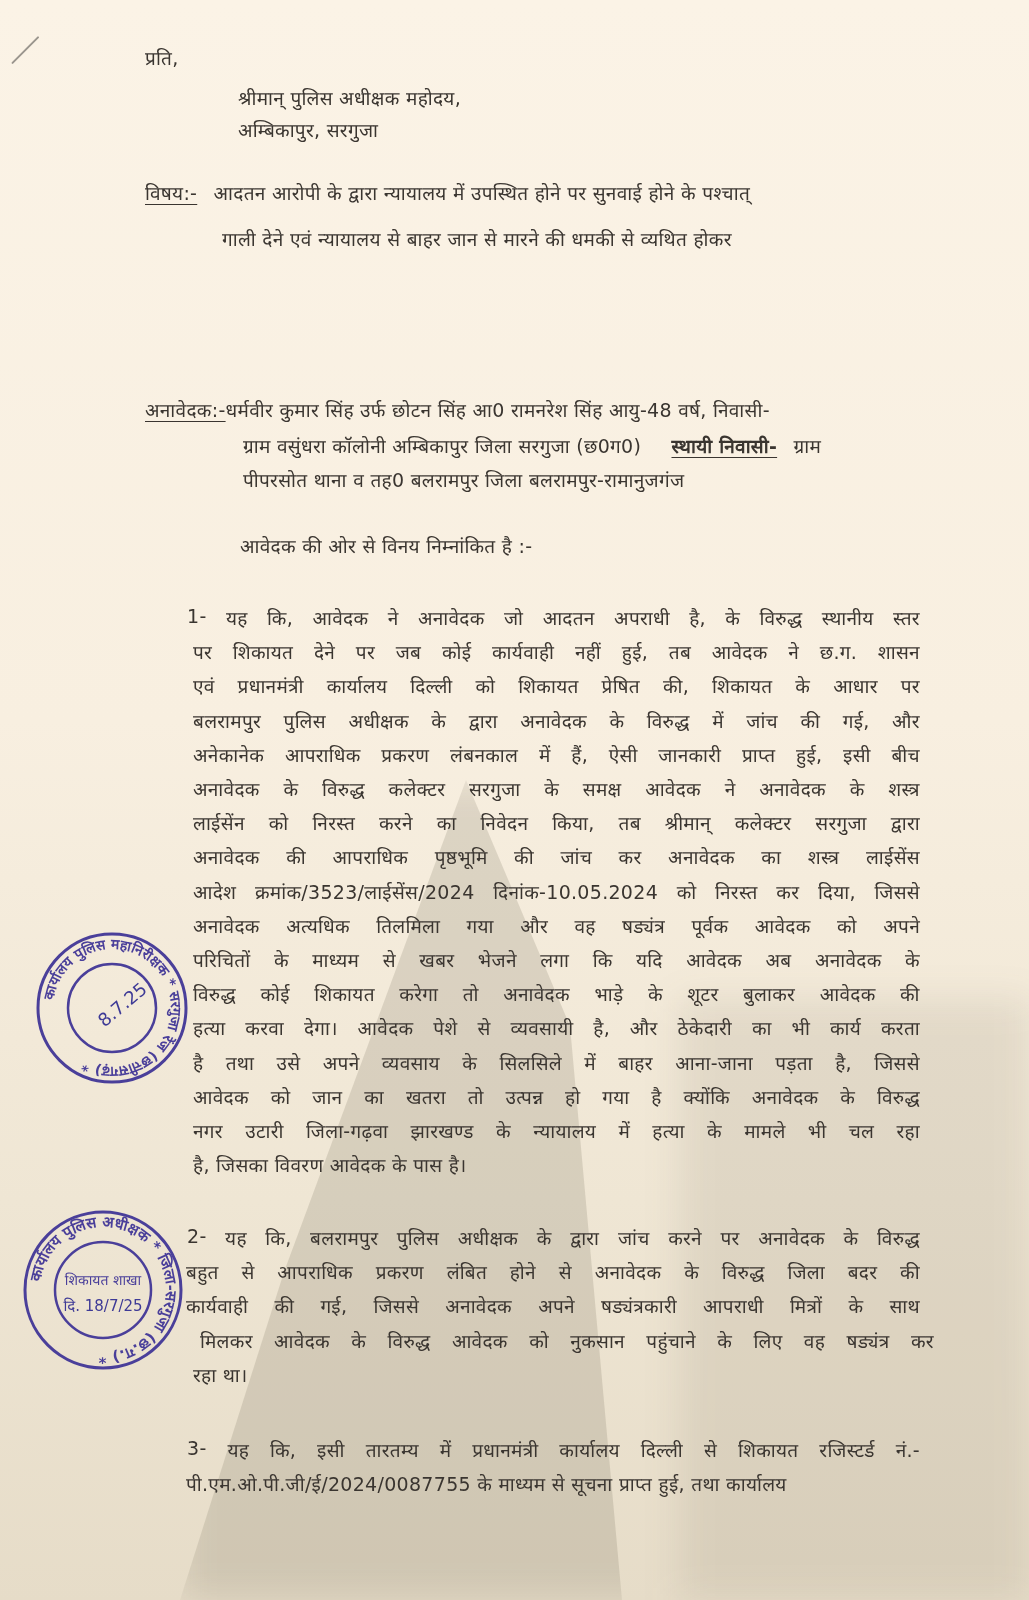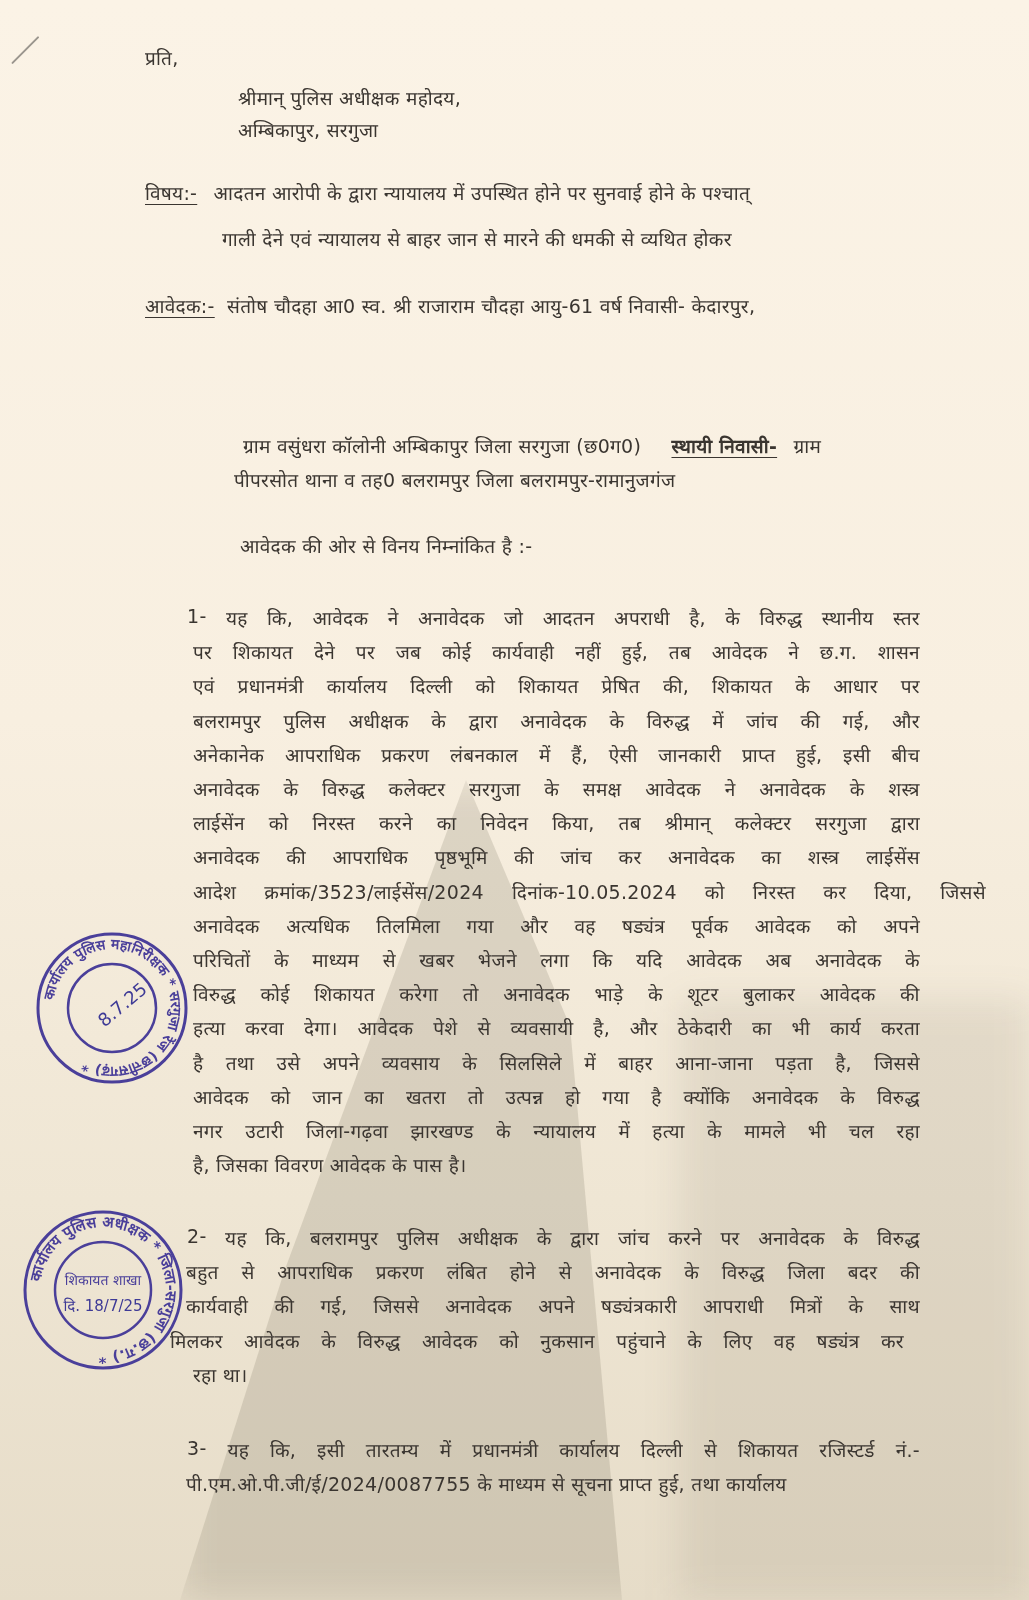--- a/index.html
+++ b/index.html
@@ -38,31 +38,30 @@
   <div class="line" style="left:145px; top:45px;">प्रति,</div>
   <div class="line" style="left:238px; top:85px;">श्रीमान् पुलिस अधीक्षक महोदय,</div>
   <div class="line" style="left:238px; top:117px;">अम्बिकापुर, सरगुजा</div>
 
   <div class="line" style="left:145px; top:180px; width:750px;">
     <span class="ul">विषय:-</span>
     <span style="margin-left:10px;">आदतन आरोपी के द्वारा न्यायालय में उपस्थित होने पर सुनवाई होने के पश्चात्</span>
   </div>
   <div class="line" style="left:222px; top:226px;">गाली देने एवं न्यायालय से बाहर जान से मारने की धमकी से व्यथित होकर</div>
 
-  <div class="line" style="left:145px; top:293px;">
-    <span class="ul">आवेदक:-</span>
-    <span style="margin-left:6px;">संतोष चौदहा आ0 स्व. श्री राजाराम चौदहा आयु-61 वर्ष निवासी- केदारपुर,</span>
+
+  <div class="line" style="left:145px; top:397px;">
+    <span class="ul">अनावेदक:-</span><span>धर्मवीर कुमार सिंह उर्फ छोटन सिंह आ0 रामनरेश सिंह आयु-48 वर्ष, निवासी-</span>
   </div>
-
   <div class="line" style="left:243px; top:433px;">
     <span>ग्राम वसुंधरा कॉलोनी अम्बिकापुर जिला सरगुजा (छ0ग0)</span>
     <span class="ul" style="font-weight:bold; margin-left:24px;">स्थायी निवासी-</span>
     <span style="margin-left:10px;">ग्राम</span>
   </div>
-  <div class="line" style="left:234px; top:467px;">पीपरसोत थाना व तह0 बलरामपुर जिला बलरामपुर-रामानुजगंज</div>
+  <div class="line" style="left:243px; top:467px;">पीपरसोत थाना व तह0 बलरामपुर जिला बलरामपुर-रामानुजगंज</div>
 
   <div class="line" style="left:240px; top:533px;">आवेदक की ओर से विनय निम्नांकित है :-</div>
 
   <div id="paras">
       <div class="line just" style="left: 187px; top: 605px; width: 733px;">
         <span>1-</span>
         <span>यह</span>
         <span>कि,</span>
         <span>आवेदक</span>
         <span>ने</span>
@@ -169,21 +168,21 @@
         <span>आपराधिक</span>
         <span>पृष्ठभूमि</span>
         <span>की</span>
         <span>जांच</span>
         <span>कर</span>
         <span>अनावेदक</span>
         <span>का</span>
         <span>शस्त्र</span>
         <span>लाईसेंस</span>
       </div>
-      <div class="line just" style="left: 193px; top: 878.6px; width: 727px; gap: 28px;">
+      <div class="line just" style="left: 193px; top: 878.6px; width: 727px;">
         <span>आदेश</span>
         <span>क्रमांक/3523/लाईसेंस/2024</span>
         <span>दिनांक-10.05.2024</span>
         <span>को</span>
         <span>निरस्त</span>
         <span>कर</span>
         <span>दिया,</span>
         <span>जिससे</span>
       </div>
       <div class="line just" style="left: 193px; top: 912.8px; width: 727px;">
@@ -328,21 +327,21 @@
         <span>गई,</span>
         <span>जिससे</span>
         <span>अनावेदक</span>
         <span>अपने</span>
         <span>षड्यंत्रकारी</span>
         <span>आपराधी</span>
         <span>मित्रों</span>
         <span>के</span>
         <span>साथ</span>
       </div>
-      <div class="line just" style="left: 170px; top: 1327.6px; width: 734px;">
+      <div class="line just" style="left: 200px; top: 1327.6px; width: 734px;">
         <span>मिलकर</span>
         <span>आवेदक</span>
         <span>के</span>
         <span>विरुद्ध</span>
         <span>आवेदक</span>
         <span>को</span>
         <span>नुकसान</span>
         <span>पहुंचाने</span>
         <span>के</span>
         <span>लिए</span>

